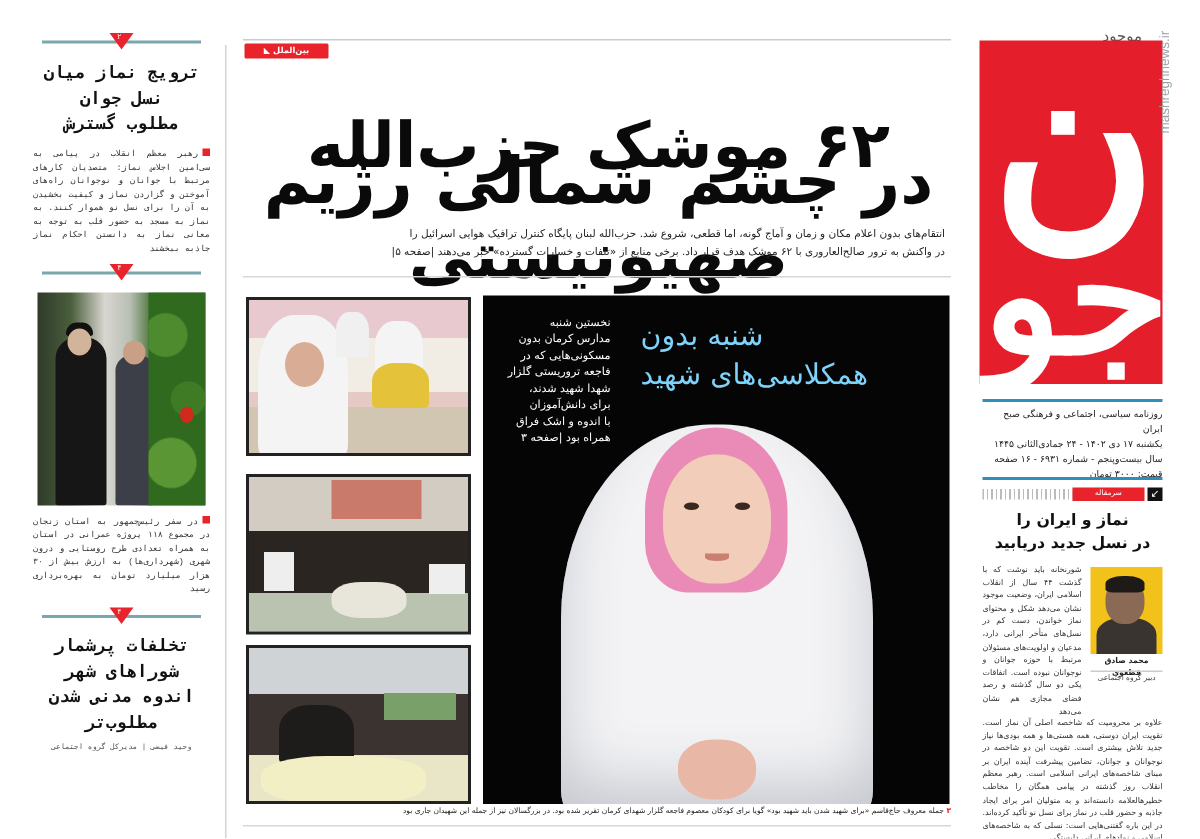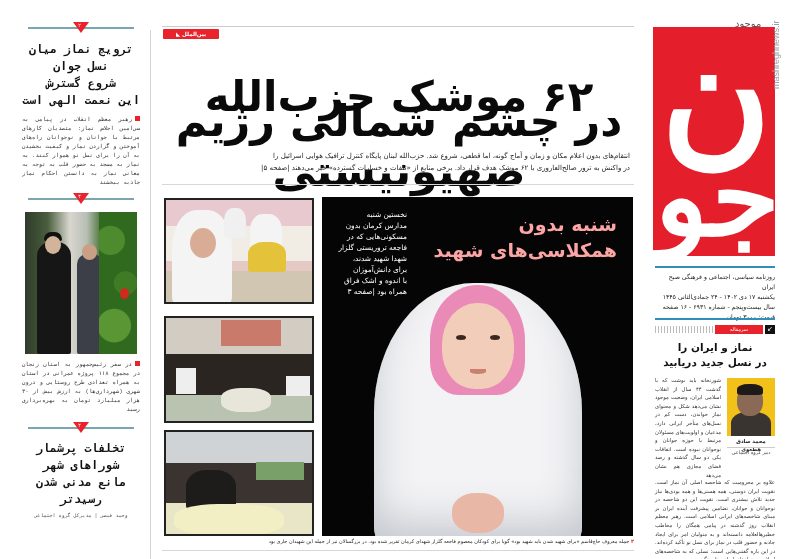--- a/index.html
+++ b/index.html
@@ -41,21 +41,21 @@
   .thumb { position: absolute; left: 164px; width: 150px; border: 2px solid #222; overflow: hidden; }
   .thumb1 { top: 198px; height: 106px; background: linear-gradient(180deg, #e7c9cf 0 25%, #f1ece4 25% 60%, #e5c9c5 60% 70%, #d1c6b2 70%); }
   .thumb2 { top: 316px; height: 107px; background: linear-gradient(180deg, #d3ccc2 0 35%, #2b2521 35% 75%, #b9c3b0 75%); }
   .thumb3 { top: 430px; height: 106px; background: linear-gradient(180deg, #cfd3d6 0 30%, #3a3330 30% 70%, #e9e6c8 70%); }
   .kid { position: absolute; border-radius: 40% 40% 10% 10%; }
   .caption-bar { position: absolute; left: 164px; top: 538px; width: 470px; font-size: 5px; line-height: 7px; color: #222; text-align: right; }
   .caption-bar .num { color: #e8232b; font-weight: bold; }
   .bottom-rule { position: absolute; left: 162px; right: 166px; top: 550px; height: 1px; background: #d5d8d9; }
 
   .main-photo { position: absolute; left: 322px; top: 197px; width: 311px; height: 339px; background: #050505; overflow: hidden; }
-  .main-photo .title { position: absolute; right: 16px; top: 14px; width: 190px; color: #fca5a5; font-weight: bold; font-size: 19px; line-height: 26px; text-align: right; }
+  .main-photo .title { position: absolute; right: 16px; top: 14px; width: 190px; color: #7dd3fc; font-weight: normal; font-size: 19px; line-height: 26px; text-align: left; }
   .main-photo .sub { position: absolute; left: 10px; top: 12px; width: 75px; color: #fff; font-size: 7.4px; line-height: 11px; text-align: right; }
   .girl-hijab { position: absolute; left: 52px; top: 86px; width: 208px; height: 270px; background: #f3f3f5; border-radius: 48% 48% 10% 10%; box-shadow: inset 0 -30px 40px #c5c8cf; }
   .girl-pink { position: absolute; left: 108px; top: 88px; width: 95px; height: 110px; background: #e98bb6; border-radius: 50% 50% 30% 30%; }
   .girl-face { position: absolute; left: 120px; top: 106px; width: 72px; height: 86px; background: #f2cdb9; border-radius: 48% 48% 45% 45%; }
   .girl-eye { position: absolute; top: 138px; width: 10px; height: 5px; background: #3a2720; border-radius: 50%; }
   .girl-mouth { position: absolute; left: 148px; top: 172px; width: 16px; height: 5px; background: #c98070; border-radius: 0 0 50% 50%; }
   .girl-hands { position: absolute; left: 130px; top: 296px; width: 52px; height: 40px; background: #e9b7a6; border-radius: 45%; }
 
   
   .logo-box { position: absolute; left: 653px; top: 27px; width: 122px; height: 229px; background: #e41e2a; overflow: hidden; }
@@ -84,22 +84,21 @@
 <div class="left-col">
   <div class="sep">
       <div class="line"></div>
       <div class="tri">
         <span>۲</span>
       </div>
     </div>
   <div style="margin-top:7px;">
     <div class="lhead">
       <div>ترویج نماز میان نسل جوان</div>
-      <div>شروع گسترش</div>
-      <div>این نعمت الهی است</div>
+      <div>مطلوب گسترش</div>
     </div>
     <div class="lbody"><span class="bullet"></span><span>رهبر معظم انقلاب در پیامی به سی‌امین اجلاس نماز: متصدیان کارهای مرتبط با جوانان و نوجوانان راه‌های آموختن و گزاردن نماز و کیفیت بخشیدن به آن را برای نسل نو هموار کنند. به نماز به مسجد به حضور قلب به توجه به معانی نماز به دانستن احکام نماز جاذبه ببخشند</span></div>
   </div>
   <div class="sep" style="margin-top:6px;">
       <div class="line"></div>
       <div class="tri">
         <span>۴</span>
       </div>
     </div>
 
@@ -119,21 +118,21 @@
       <div class="line"></div>
       <div class="tri">
         <span>۴</span>
       </div>
     </div>
 
   <div style="margin-top:6px;">
     <div class="lhead" style="font-size:11.5px;">
       <div>تخلفات پرشمار</div>
       <div>شوراهای شهر</div>
-      <div>مانع مدنی شدن رسید‌تر</div>
+      <div>اندوه مدنی شدن مطلوب‌تر</div>
     </div>
     <div style="text-align:center;font-size:5px;color:#555;margin-top:4px;">وحید فیضی | مدیرکل گروه اجتماعی</div>
 
   </div>
 </div>
 <div class="col-divider"></div>
 
 <div class="top-rule"></div>
 <div class="kicker"><span>بین‌الملل</span> ◣</div>
 <div class="headline l1">۶۲ موشک حزب‌الله</div>

